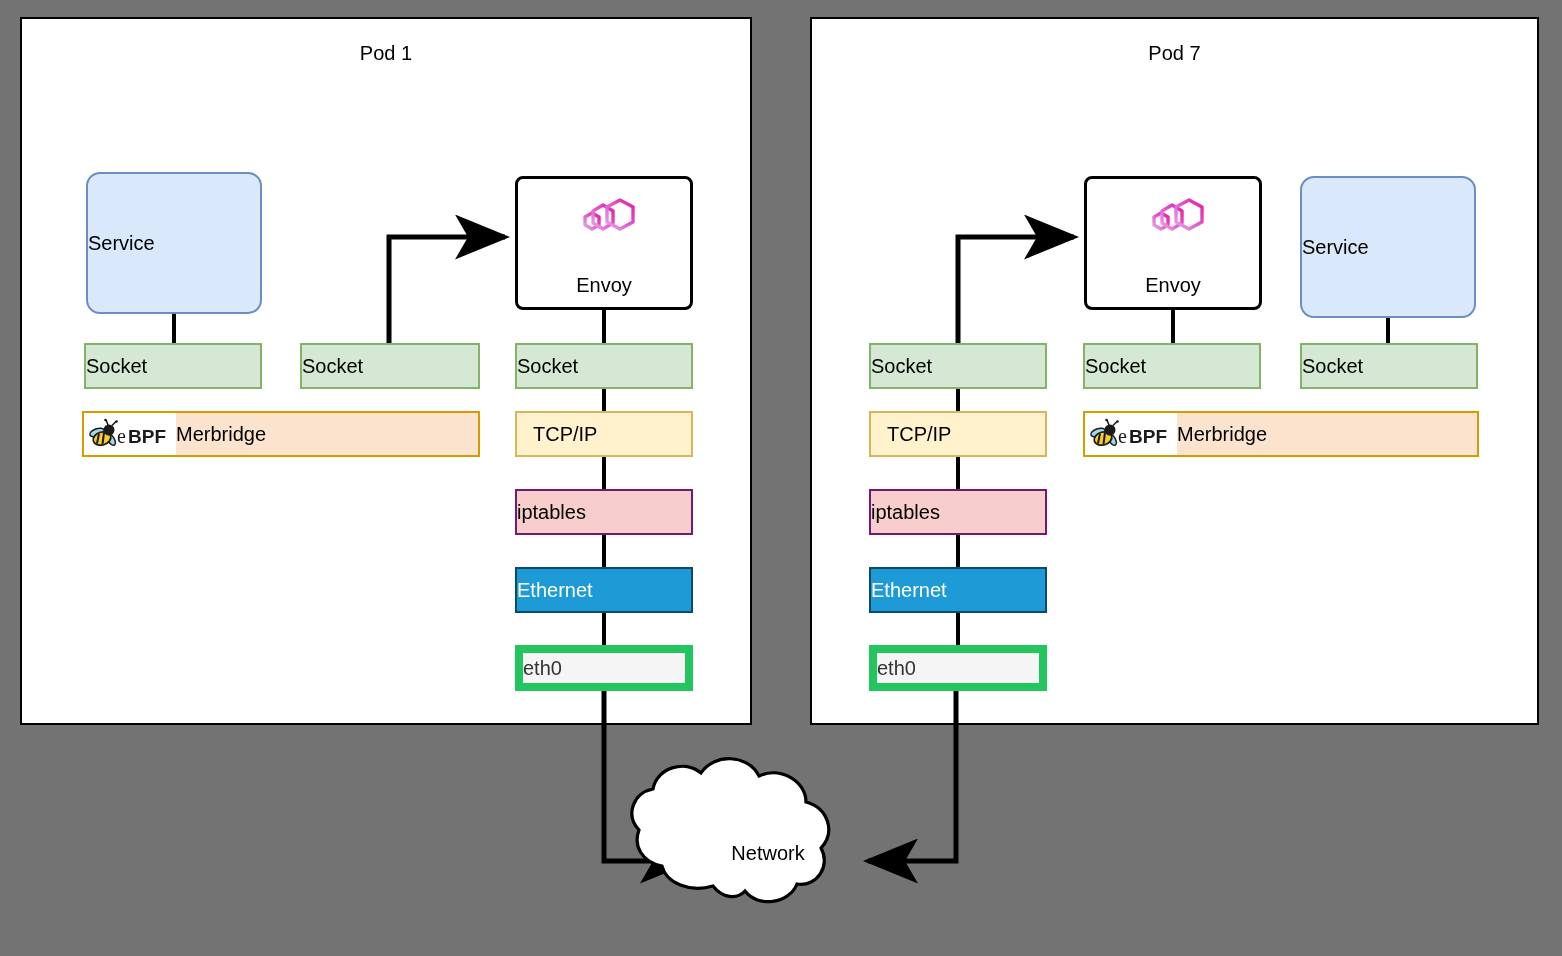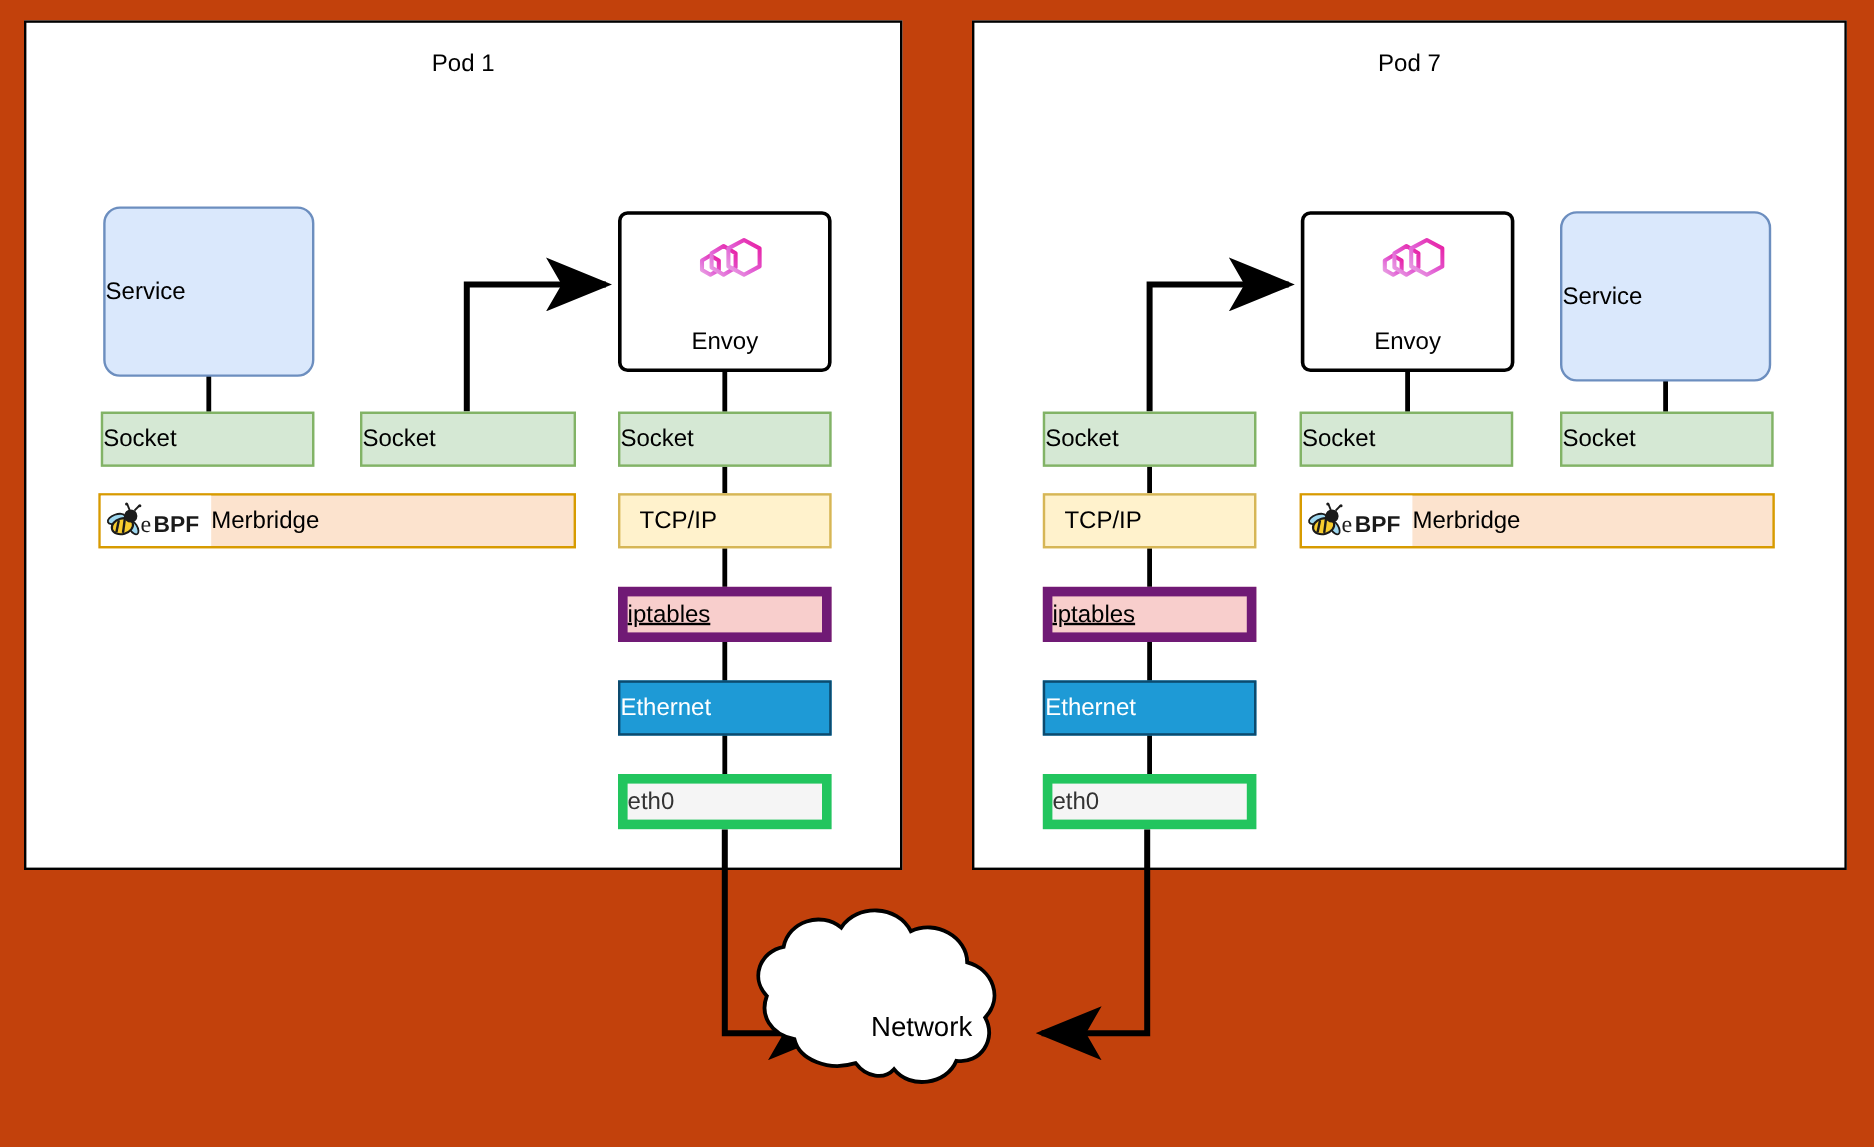--- a/index.html
+++ b/index.html
@@ -9,21 +9,21 @@
     background: #ffffff;
   }
   body {
     font-family: "Liberation Sans", sans-serif;
     -webkit-font-smoothing: antialiased;
   }
   #canvas {
     position: relative;
     width: 1562px;
     height: 956px;
-    background: #c2410c;
+    background: #737373;
     overflow: hidden;
   }
   .pod-frame {
     position: absolute;
     border: 2px solid #000000;
     background: #ffffff;
     box-sizing: border-box;
   }
   .pod-title {
     position: absolute;
@@ -56,22 +56,21 @@
     background: #D5E8D4;
     border: 2px solid #82B366;
   }
   .node-tcpip {
     background: #FFF2CC;
     border: 2px solid #D6B656;
     padding-left: 16px;
   }
   .node-iptables {
     background: #F8CECC;
-    border: 8px solid #701a75;
-    text-decoration: underline;
+    border: 2px solid #701a75;
   }
   .node-ethernet {
     background: #1E9AD6;
     border: 2px solid #0c4a6e;
     color: #FFFFFF;
   }
   .node-eth0 {
     background: #F5F5F5;
     border: 8px solid #22c55e;
     color: #333333;
@@ -128,21 +127,21 @@
     position: absolute;
     top: 0;
     left: 0;
     width: 1562px;
     height: 956px;
     pointer-events: none;
     z-index: 3;
   }
   .cloud-label {
     position: absolute;
-    font-size: 23px;
+    font-size: 20px;
     color: #000000;
     z-index: 6;
     text-align: center;
   }
 </style>
 </head>
 <body>
 
 <div id="canvas">
 

